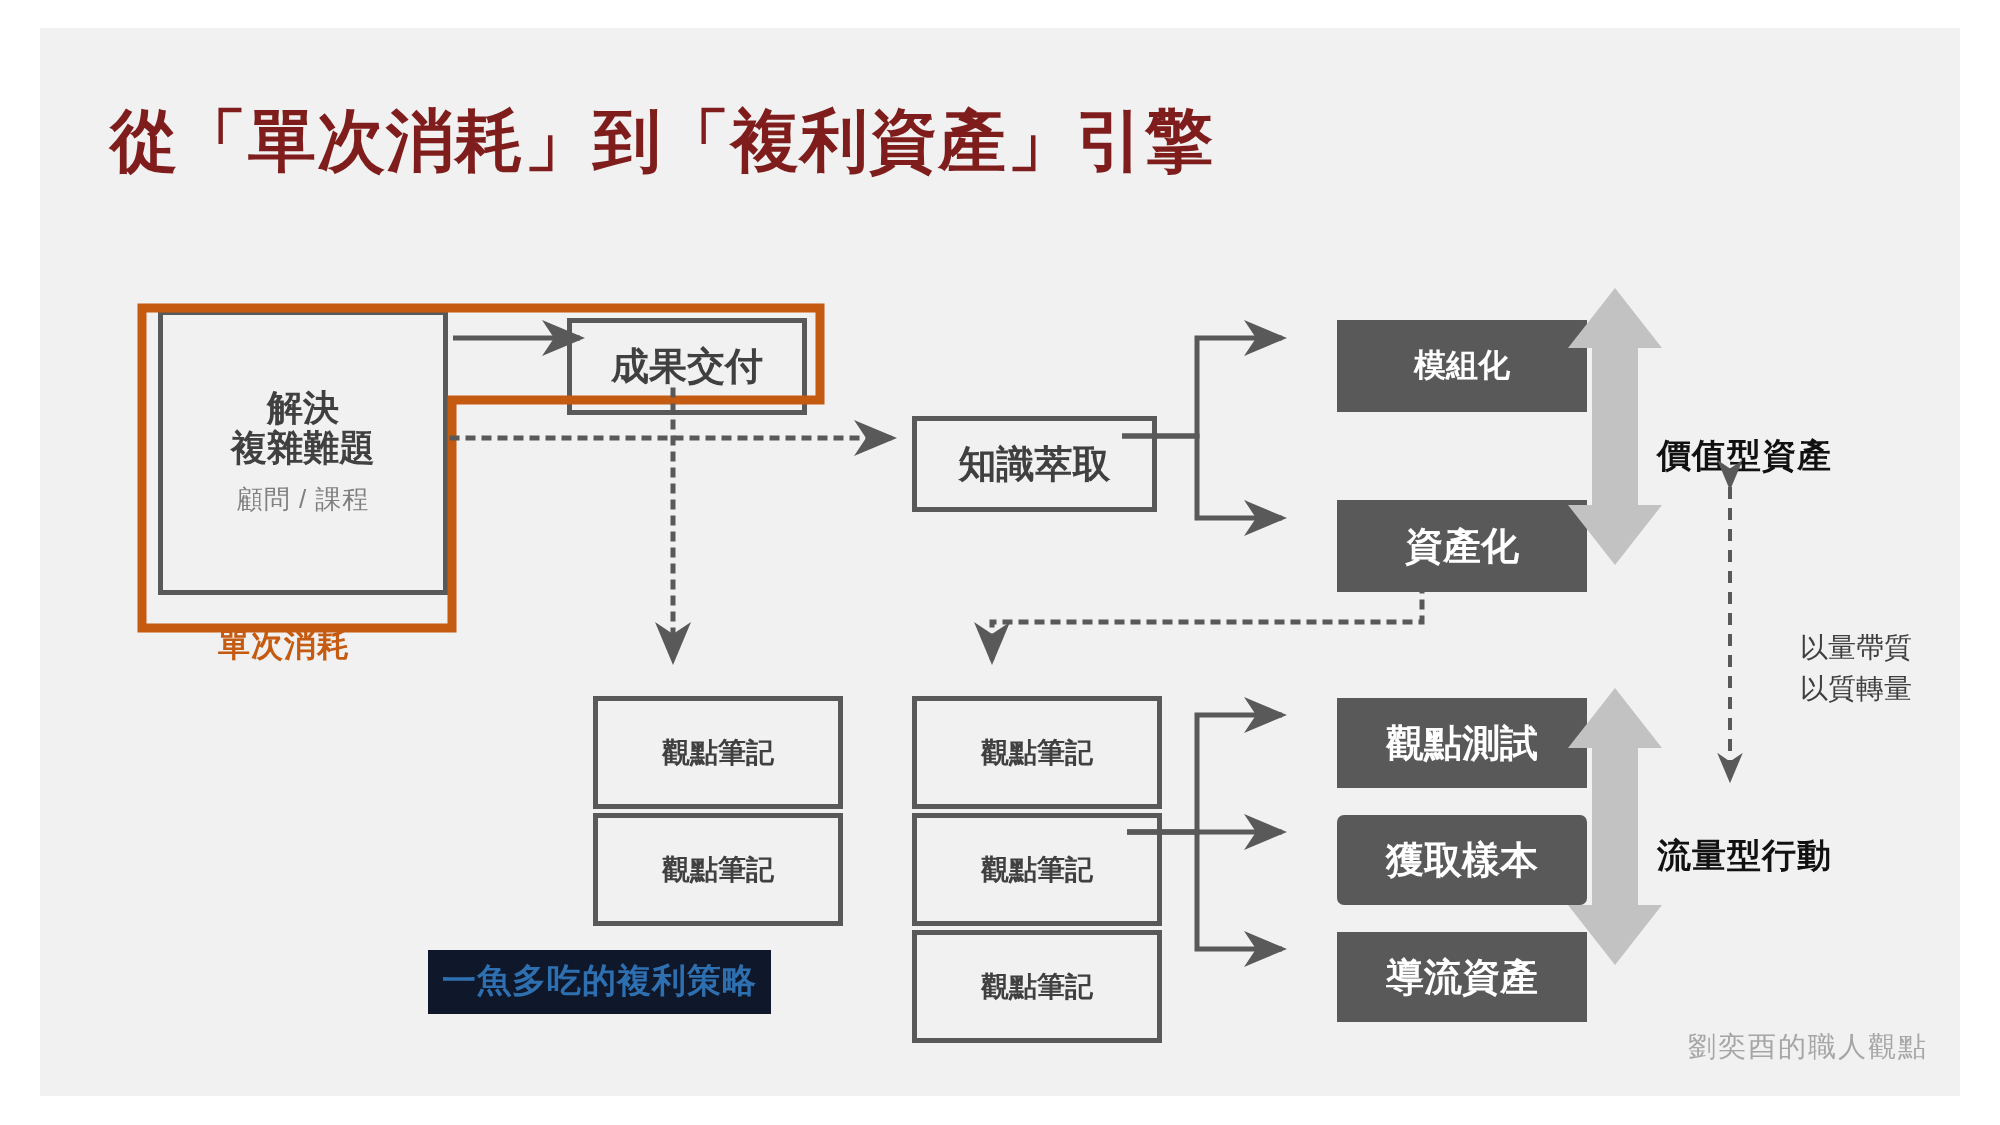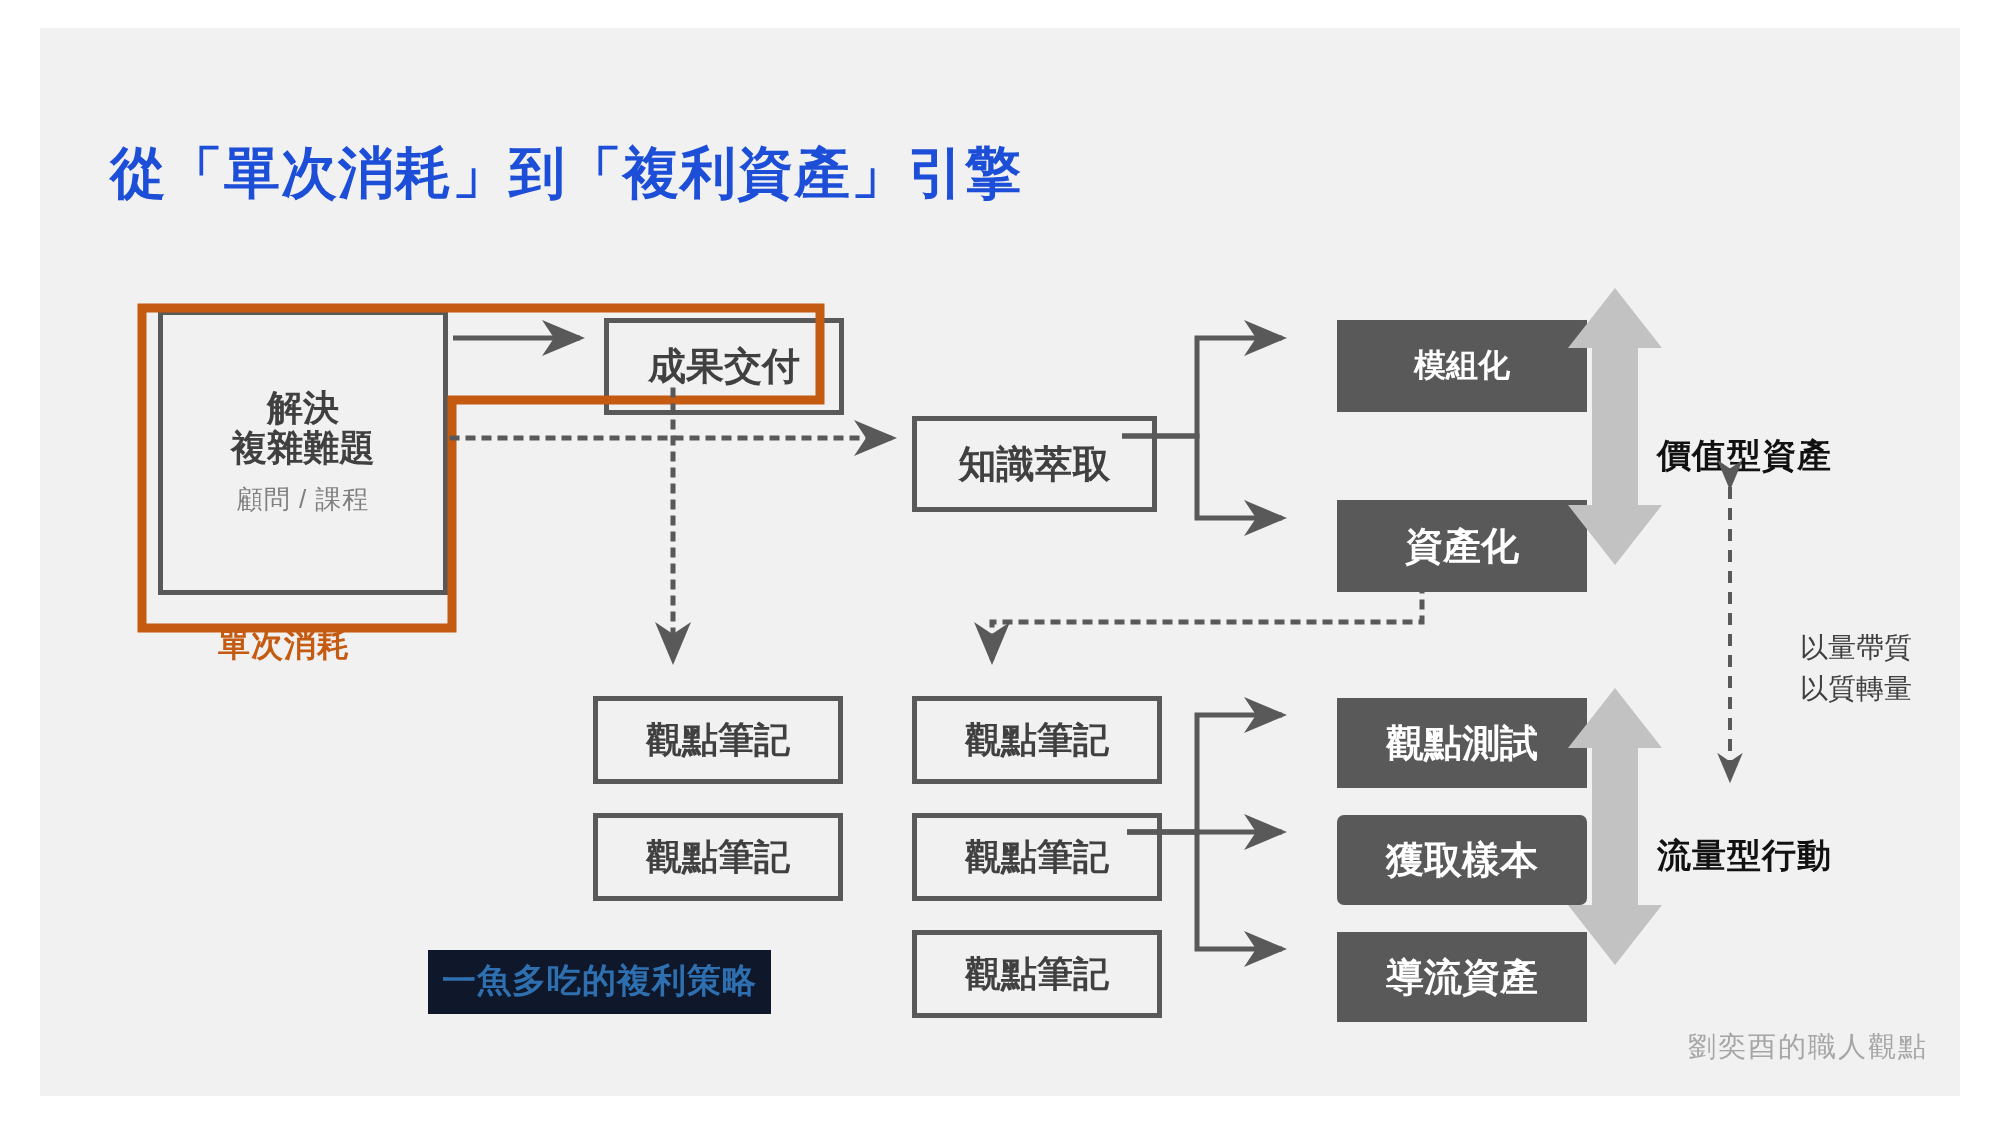--- a/index.html
+++ b/index.html
@@ -14,26 +14,25 @@
   #canvas {
     position: absolute;
     left: 40px; top: 28px;
     width: 1920px; height: 1068px;
     background: #f1f1f1;
   }
   
   #title {
     position: absolute;
     left: 70px; top: 68px;
-    font-size: 56px;
-    font-weight: bold;
-    color: #1d4ed8;
+    font-size: 68px;
+    font-weight: bold;
+    color: #7f1d1d;
     letter-spacing: 1px;
     white-space: nowrap;
-    margin-top: 40px;
   }
   
   .box {
     position: absolute;
     box-sizing: border-box;
     display: flex;
     flex-direction: column;
     align-items: center;
     justify-content: center;
     text-align: center;
@@ -64,39 +63,39 @@
     font-size: 36px;
   }
   #label-single {
     position: absolute;
     left: 178px; top: 596px;
     font-size: 32px; font-weight: bold;
     color: #c55a11;
     letter-spacing: 1px;
   }
   #box-deliver {
-    left: 564px; top: 290px; width: 240px; height: 97px;
+    left: 527px; top: 290px; width: 240px; height: 97px;
     font-size: 38px;
   }
   #box-extract {
     left: 872px; top: 388px; width: 245px; height: 96px;
     font-size: 38px;
   }
   #box-modular {
     left: 1297px; top: 292px; width: 250px; height: 92px;
     font-size: 32px;
   }
   #box-assetize {
     left: 1297px; top: 472px; width: 250px; height: 92px;
     font-size: 38px;
     align-items: center;
   }
   .note {
-    width: 250px; height: 88px;
-    font-size: 36px;
+    width: 250px; height: 113px;
+    font-size: 28px;
   }
   #note-c2-1 { left: 553px; top: 668px; }
   #note-c2-2 { left: 553px; top: 785px; }
   #note-c3-1 { left: 872px; top: 668px; }
   #note-c3-2 { left: 872px; top: 785px; }
   #note-c3-3 { left: 872px; top: 902px; }
   #box-test   { left: 1297px; top: 670px; width: 250px; height: 90px; font-size: 38px; }
   #box-sample { left: 1297px; top: 787px; width: 250px; height: 90px; font-size: 38px; border-radius: 7px; }
   #box-traffic{ left: 1297px; top: 904px; width: 250px; height: 90px; font-size: 38px; }
   #label-blue {

